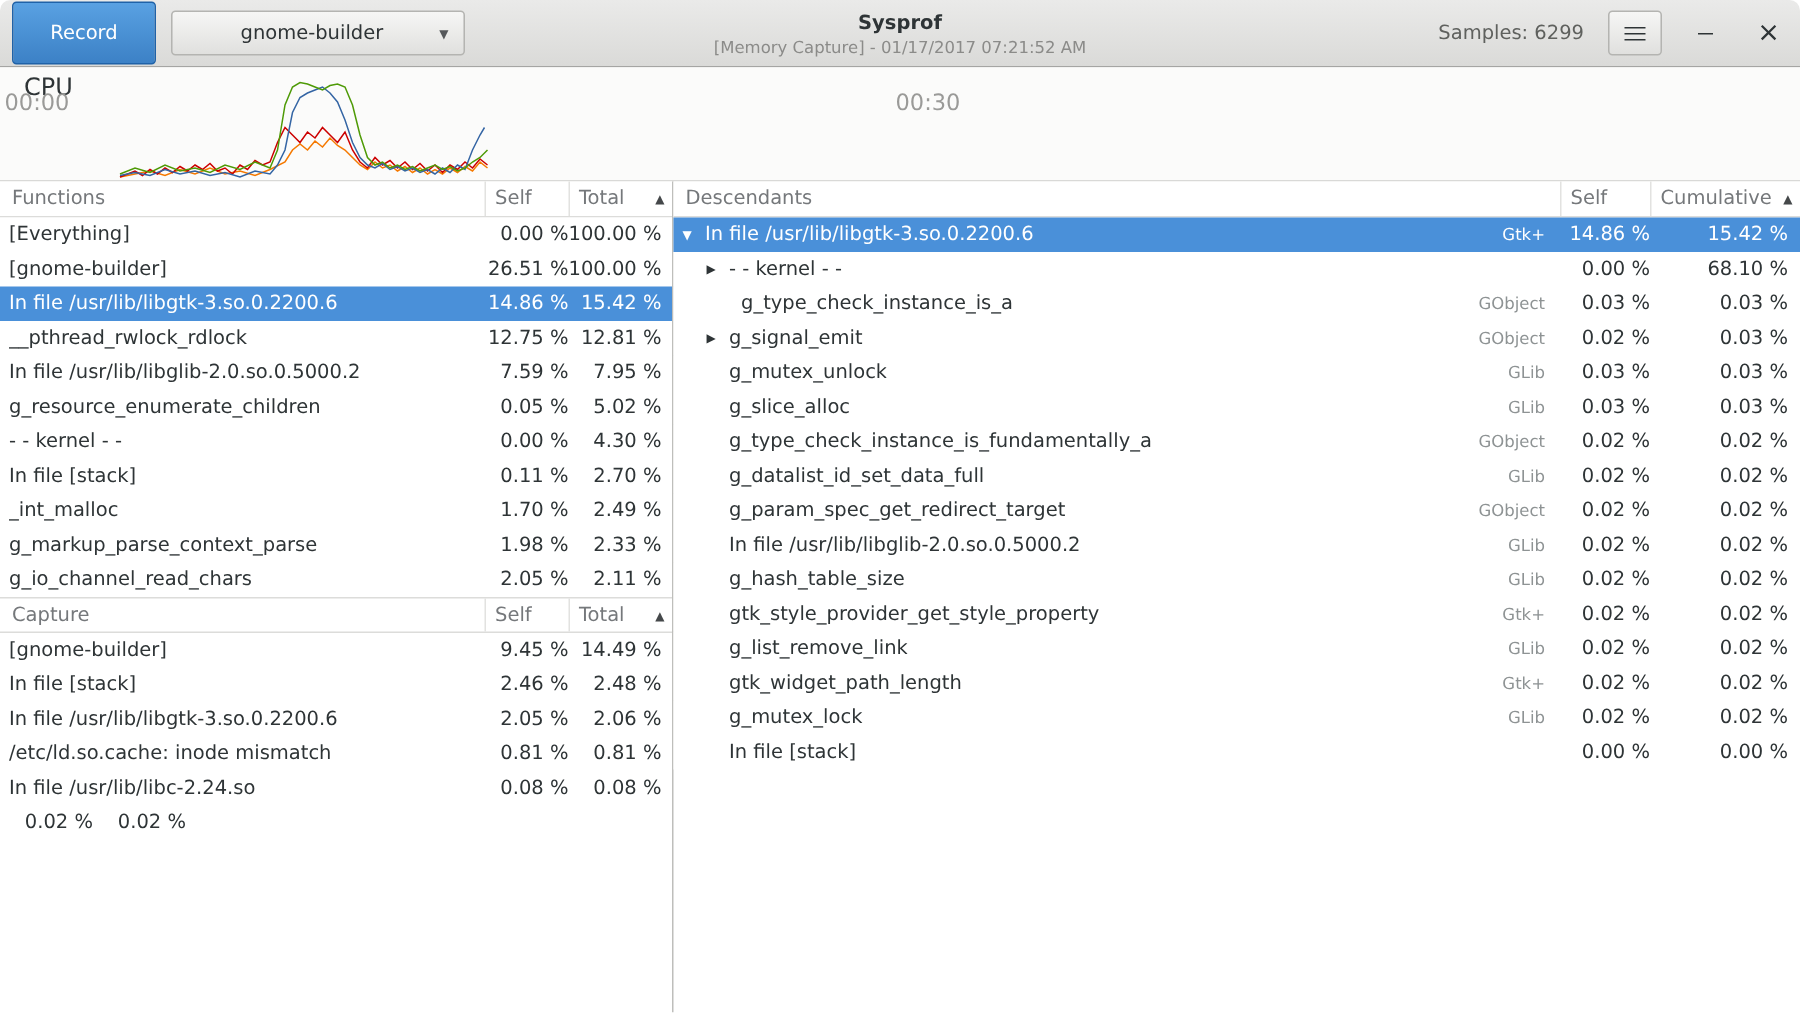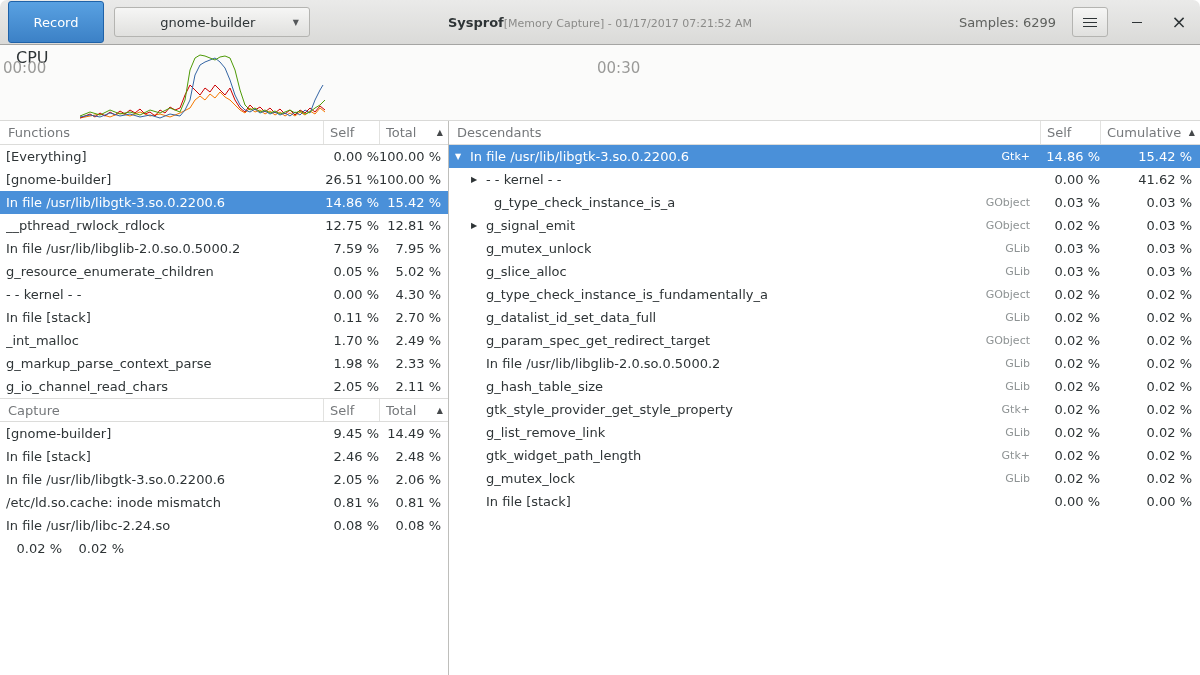--- a/index.html
+++ b/index.html
@@ -12,21 +12,21 @@
     border-radius:7px 7px 0 0; position:relative; }
   .btn-record { width:96px; height:42px; border-radius:3px; border:1px solid #1f62a8;
     background:linear-gradient(to bottom,#59a1e2,#3c81c6); color:#fff; display:flex;
     align-items:center; justify-content:center; cursor:default; }
   .combo { width:196px; height:30px; border-radius:3px; border:1px solid #b4b4b1;
     background:linear-gradient(to bottom,#f6f6f5,#e0e0de); display:flex; align-items:center;
     padding:0 10px 0 14px; }
   .combo-label { flex:1; text-align:center; }
   .combo-arrow { font-size:8px; color:#55585a; margin-left:6px; }
   .title-wrap { position:absolute; left:0; right:0; top:0; height:45px; display:flex;
-    flex-direction:row; align-items:center; justify-content:center; pointer-events:none; }
+    flex-direction:column; align-items:center; justify-content:center; pointer-events:none; }
   .title { font-weight:bold; }
   .subtitle { font-size:11px; color:#8b8b89; margin-top:2px; }
   .header-right { margin-left:auto; display:flex; align-items:center; gap:16px; position:relative; z-index:1; }
   .samples { color:#5f615e; }
   .btn-menu { width:36px; height:30px; border-radius:3px; border:1px solid #b4b4b1;
     background:linear-gradient(to bottom,#f6f6f5,#e0e0de); display:flex; flex-direction:column;
     align-items:center; justify-content:center; gap:3px; }
   .menu-bar { width:14px; height:1px; background:#2e3436; }
   .win-btn { width:26px; height:26px; display:flex; align-items:center; justify-content:center; }
   .min-bar { width:10px; height:1px; background:#2e3436; }
@@ -252,21 +252,21 @@
     <span class="name">In file /usr/lib/libgtk-3.so.0.2200.6</span>
     <span class="lib">Gtk+</span>
     <span class="num self-r">14.86 %</span>
     <span class="num cum">15.42 %</span>
   </div>
         <div class="row" style="padding-left: 22px;">
     <span class="expander">▶</span>
     <span class="name">- - kernel - -</span>
     <span class="lib"></span>
     <span class="num self-r">0.00 %</span>
-    <span class="num cum">41.62 %</span>
+    <span class="num cum">68.10 %</span>
   </div>
         <div class="row" style="padding-left: 30px;">
     <span class="expander"></span>
     <span class="name">g_type_check_instance_is_a</span>
     <span class="lib">GObject</span>
     <span class="num self-r">0.03 %</span>
     <span class="num cum">0.03 %</span>
   </div>
         <div class="row" style="padding-left: 22px;">
     <span class="expander">▶</span>

